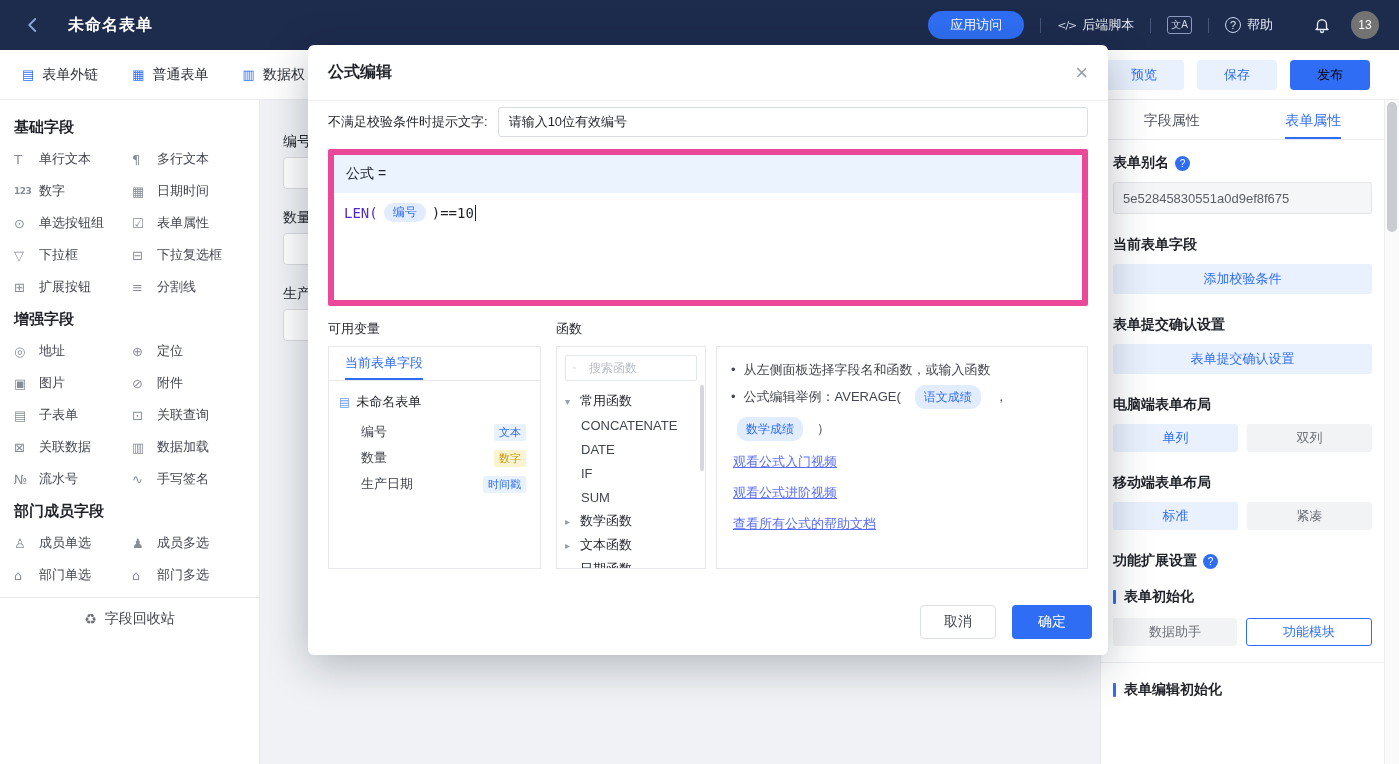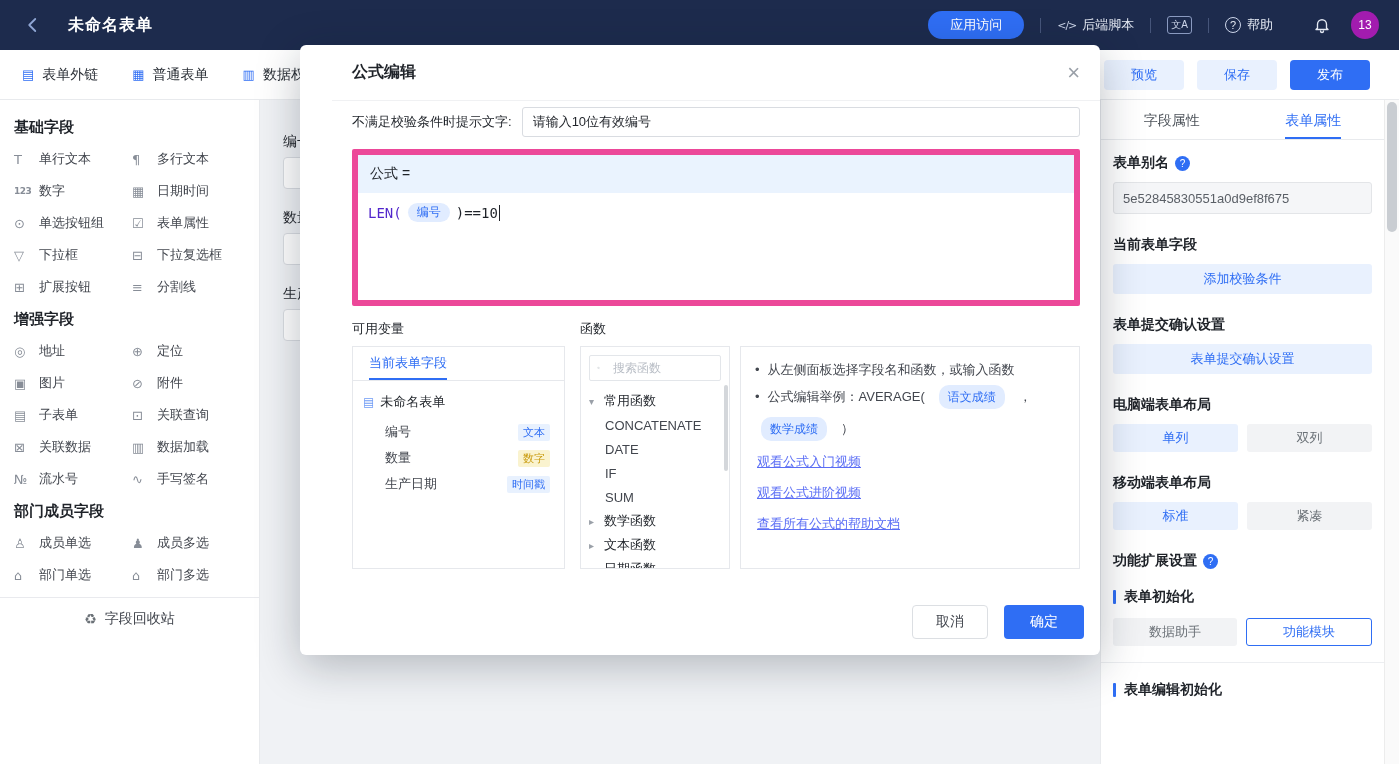--- a/index.html
+++ b/index.html
@@ -18,32 +18,32 @@
   .tb-right { margin-left:auto; display:flex; align-items:center; padding-right:20px; }
   .pill-btn { background:#2f6ef4; color:#fff; border:none; border-radius:15px; height:28px;
               padding:0 22px; font-size:13px; cursor:pointer; }
   .tb-divider { width:1px; height:15px; background:#46557a; margin:0 16px; }
   .tb-item { display:flex; align-items:center; gap:6px; font-size:13px; color:#e3e8f2; cursor:pointer; }
   .tb-code-icon { font-size:11px; color:#cdd6ea; letter-spacing:-1px; }
   .tb-translate { font-size:10px; border:1px solid #8a9ac0; border-radius:3px; padding:1px 3px; color:#cdd6ea; cursor:pointer; }
   .tb-help-q { width:16px; height:16px; border:1px solid #cdd6ea; border-radius:50%; font-size:11px;
                display:flex; align-items:center; justify-content:center; color:#e3e8f2; }
   .tb-bell { margin-left:40px; display:flex; align-items:center; cursor:pointer; }
-  .avatar { width:28px; height:28px; border-radius:50%; background:#a21caf; color:#fff; font-size:12px;
+  .avatar { width:28px; height:28px; border-radius:50%; background:#737373; color:#fff; font-size:12px;
             display:flex; align-items:center; justify-content:center; margin-left:20px; cursor:pointer; }
 
   
   .toolbar { position:absolute; top:50px; left:0; width:100%; height:50px; background:#fff;
              border-bottom:1px solid #e8eaed; display:flex; align-items:center; z-index:4; }
   .tabs-left { display:flex; align-items:center; gap:34px; padding-left:22px; }
   .tab-item { display:flex; align-items:center; gap:8px; font-size:14px; color:#2a2f36; cursor:pointer; }
   .tab-icon { color:#2f6ef4; font-size:13px; }
   .toolbar-actions { margin-left:auto; display:flex; gap:13px; padding-right:29px; }
   .btn-light { width:80px; height:30px; background:#e9f1fe; color:#2f6ef4; border:none; border-radius:4px; font-size:13px; cursor:pointer; }
-  .btn-primary { width:80px; height:30px; background:#2f6ef4; color:#ffffff; border:none; border-radius:4px; font-size:13px; cursor:pointer; }
+  .btn-primary { width:80px; height:30px; background:#2f6ef4; color:#000000; border:none; border-radius:4px; font-size:13px; cursor:pointer; }
 
   
   .sidebar { position:absolute; top:100px; left:0; width:260px; bottom:0; background:#fff;
              border-right:1px solid #e8eaed; z-index:2; }
   .sidebar-inner { padding:11px 12px 0 14px; }
   .side-title { font-size:15px; font-weight:bold; color:#1f2329; height:32px; line-height:32px; }
   .field-grid { display:grid; grid-template-columns:118px 1fr; }
   .field-item { display:flex; align-items:center; gap:7px; height:32px; font-size:13px; color:#42464e; cursor:grab; }
   .fi-icon { width:18px; font-size:13px; color:#878d97; text-align:left; flex:none; }
   .fi-icon.small { font-size:9px; font-weight:bold; letter-spacing:-0.5px; }
@@ -85,22 +85,22 @@
   .btn-gray-block { width:100%; height:30px; background:#f0f2f5; color:#5a5f66; border:none; border-radius:3px;
                     font-size:13px; margin-top:12px; cursor:pointer; }
   .props-hr { border:none; border-top:1px solid #eceef1; margin:16px -12px 0; }
 
   
   .vscroll { position:absolute; right:0; top:100px; width:15px; bottom:0; background:#fafafa;
              border-left:1px solid #ececec; z-index:6; }
   .vthumb { position:absolute; top:2px; left:2px; width:10px; height:130px; background:#c9cdd2; border-radius:5px; cursor:pointer; }
 
   
-  .modal { position:absolute; left:300px; top:45px; width:800px; height:610px; background:#fff;
-           border-radius:6px; box-shadow:0 10px 44px rgba(16,24,40,0.28); z-index:10;padding-left:32px; }
+  .modal { position:absolute; left:308px; top:45px; width:800px; height:610px; background:#fff;
+           border-radius:6px; box-shadow:0 10px 44px rgba(16,24,40,0.28); z-index:10; }
   .modal-header { height:56px; display:flex; align-items:center; padding:0 20px; border-bottom:1px solid #f0f1f3; }
   .modal-title { font-size:16px; font-weight:bold; color:#1f2329; }
   .modal-close { margin-left:auto; font-size:22px; color:#9aa0a8; cursor:pointer; line-height:1; }
   .modal-body { padding:6px 20px 0; }
   .vrow { display:flex; align-items:center; gap:10px; }
   .vlabel { font-size:13px; color:#1f2329; white-space:nowrap; }
   .vinput { flex:1; height:30px; border:1px solid #d9dce1; border-radius:3px; font-size:13px; color:#1f2329; padding:0 10px; }
   .fx-box { margin-top:12px; border:6px solid #ec4899; border-radius:2px; height:157px; overflow:hidden; background:#fff; }
   .fx-head { height:38px; background:#eaf3fe; display:flex; align-items:center; padding:0 12px; font-size:14px; color:#1f2329; }
   .fx-code { padding:10px 10px; font-family:"DejaVu Sans Mono", monospace; font-size:14px; color:#1f2329;

